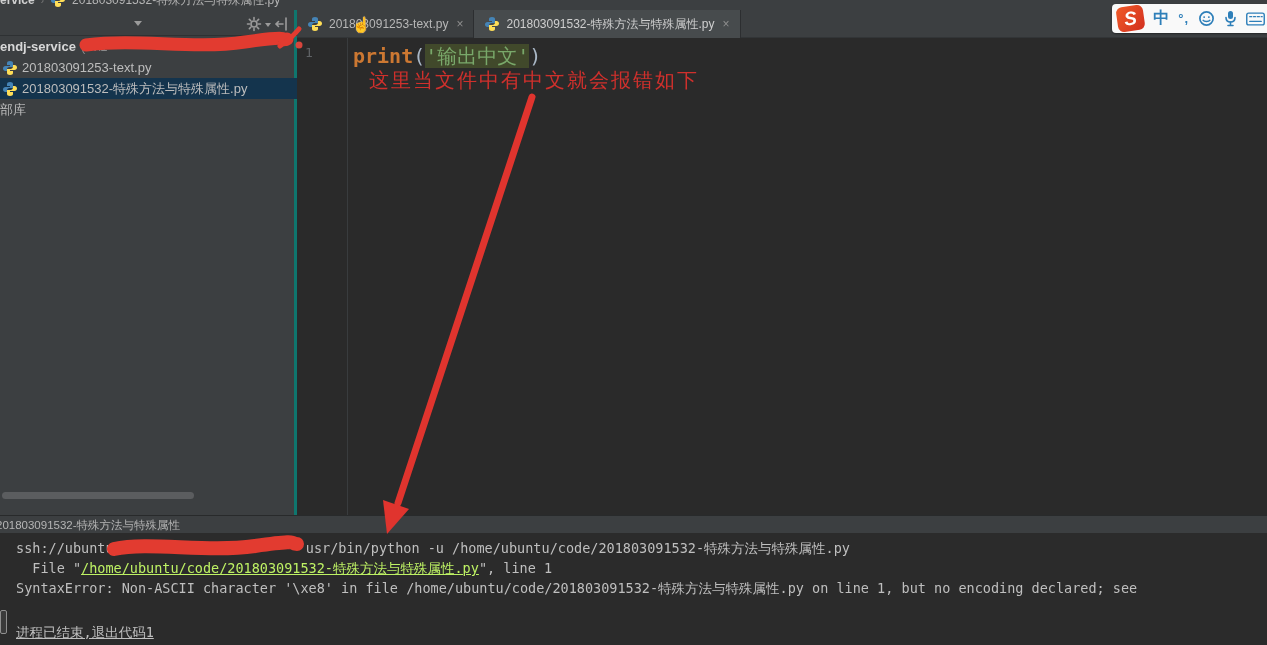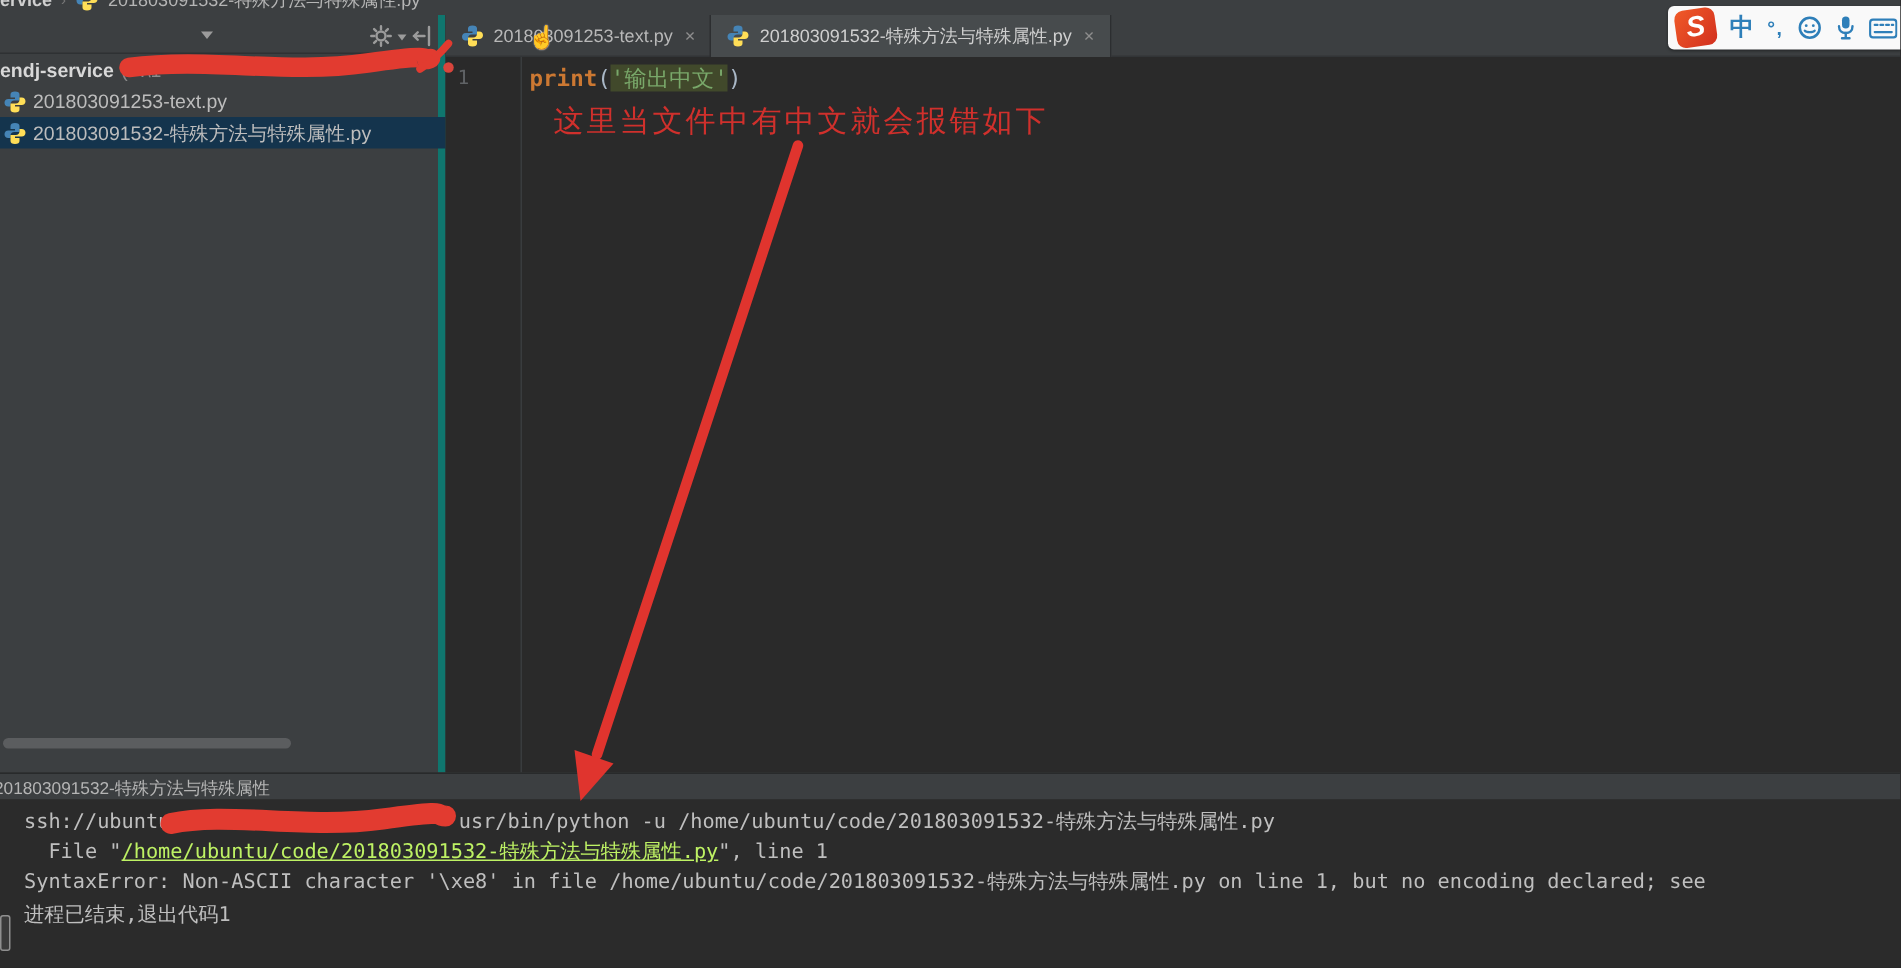--- a/index.html
+++ b/index.html
@@ -9,21 +9,21 @@
   #stage { position:relative; width:1267px; height:645px; }
 
   
   #titlebar { left:0; top:0; width:1267px; height:10px; background:#3c3f41; overflow:hidden; }
   #titlebar-inner { position:absolute; left:0; top:-9px; height:18px; display:flex; align-items:center; gap:6px; }
   .bc-project { font-weight:bold; color:#d0d0d0; font-size:12px; }
   .bc-sep { color:#777; font-size:10px; }
   .bc-file { color:#b5b5b5; font-size:12px; }
 
   
-  #project-panel { left:0; top:10px; width:297px; height:505px; background:#3c3f41; border-right:5px solid #0f766e; }
+  #project-panel { left:0; top:10px; width:297px; height:505px; background:#3c3f41; border-right:3px solid #0f766e; }
   #pp-header { position:absolute; left:0; top:2px; width:297px; height:24px; border-bottom:1px solid #2e3133; }
   #pp-combo { position:absolute; left:0; top:0; width:160px; height:24px; }
   #pp-combo-caret { position:absolute; left:134px; top:9px; width:0; height:0;
       border-left:4px solid transparent; border-right:4px solid transparent; border-top:5px solid #9b9b9b; }
   .pp-iconbtn { position:absolute; top:4px; width:18px; height:16px; }
   #pp-gear { right:34px; }
   #pp-gear-caret { position:absolute; right:26px; top:11px; width:0; height:0;
       border-left:3px solid transparent; border-right:3px solid transparent; border-top:4px solid #9b9b9b; }
   #pp-collapse { right:6px; }
 
@@ -44,36 +44,36 @@
   .tab { height:28px; display:flex; align-items:center; gap:6px; padding:0 10px;
          border-right:1px solid #2c2e30; font-size:12px; color:#b8b8b8; }
   .tab.active { background:#474b4d; color:#cfcfcf; }
   .tab-close { color:#8e8e8e; font-size:12px; line-height:1; margin-left:2px; }
   .tab-ico { width:16px; height:16px; }
 
   #gutter-sep { position:absolute; left:50px; top:28px; width:1px; height:477px; background:#393c3e; }
   #line-num { position:absolute; left:8px; top:35px; font-family:"DejaVu Sans Mono", monospace;
               font-size:13px; color:#606366; }
   #code-line { position:absolute; left:56px; top:33px; font-family:"DejaVu Sans Mono", monospace;
-               font-size:15px; white-space:pre; }
+               font-size:20px; white-space:pre; }
   .kw { color:#cc7832; font-weight:bold; }
   .paren { color:#a9b7c6; }
   .str-hl { color:#79a86a; background:#41492b; }
   #annotation { position:absolute; left:72px; top:57px; font-size:20px; color:#d0302c;
                 letter-spacing:2px; font-family:"Liberation Sans", sans-serif;text-align:right; }
 
   
   #console-header { left:0; top:515px; width:1267px; height:18px; background:#3c3f41; border-top:1px solid #282a2b; overflow:hidden; }
   #console-title { position:absolute; left:-4px; top:2px; font-size:11.5px; color:#b5b5b5; white-space:nowrap; }
   #console { left:0; top:533px; width:1267px; height:112px; background:#2b2b2b; overflow:hidden;
              font-family:"DejaVu Sans Mono", monospace; font-size:13.5px; line-height:20px;
              color:#bfbfbf; white-space:pre; padding:5px 0 0 16px; }
   .redact-space { display:inline-block; width:176px; }
   .con-link { color:#bef264; text-decoration:underline; }
-  #exit-line { margin-top:2px; }
+  #exit-line { margin-top:24px;text-decoration:underline; }
   #console-leftbox { left:0px; top:610px; width:7px; height:24px; border:1px solid #8f8f8f; border-radius:2px; background:#3a3a3a; }
 
   
   #sogou { right:0; top:4px; height:29px; display:flex; align-items:center; gap:9px;
            background:#f9f9f9; border-radius:4px 0 0 4px; padding:0 2px 0 5px; box-shadow:0 1px 2px rgba(0,0,0,.4); z-index:40; }
   #sogou-logo { width:27px; height:25px; background:linear-gradient(135deg,#f05a28,#d2301f);
                 border-radius:6px; transform:rotate(-8deg); color:#fff; font-weight:bold; font-style:italic;
                 font-size:19px; display:flex; align-items:center; justify-content:center; margin-top:-1px; }
   .sg-cn { color:#2e7fb9; font-weight:bold; font-size:16px; }
   .sg-punct { color:#2e7fb9; font-weight:bold; font-size:13px; letter-spacing:1px; }
@@ -127,20 +127,23 @@
           <path fill="#ffde57" d="M8 15c2 0 3-.8 3-2v-2H8v-1h4.5c1.5 0 2.5-1 2.5-2.5S14 5 12.5 5H11v1.5C11 8 10 9 8.5 9H5v4c0 1.2 1 2 3 2z"></path>
         </svg>
         <span class="tree-label">201803091253-text.py</span>
       </div>
       <div class="tree-row selected">
         <svg class="tree-ico" viewBox="0 0 16 16">
           <path fill="#4584b6" d="M8 1C6 1 5 1.8 5 3v2h3v1H3.5C2 6 1 7 1 8.5S2 11 3.5 11H5V9.5C5 8 6 7 7.5 7H11V3c0-1.2-1-2-3-2z"></path>
           <path fill="#ffde57" d="M8 15c2 0 3-.8 3-2v-2H8v-1h4.5c1.5 0 2.5-1 2.5-2.5S14 5 12.5 5H11v1.5C11 8 10 9 8.5 9H5v4c0 1.2 1 2 3 2z"></path>
         </svg>
         <span class="tree-label">201803091532-特殊方法与特殊属性.py</span>
+      </div>
+      <div class="tree-row">
+        <span class="tree-label">部库</span>
       </div>
     </div>
 
     <div id="pp-hscroll"></div>
   </div>
 
   <div id="editor" class="abs">
     <div id="tabbar">
       <div class="tab">
         <svg class="tab-ico" viewBox="0 0 16 16">

